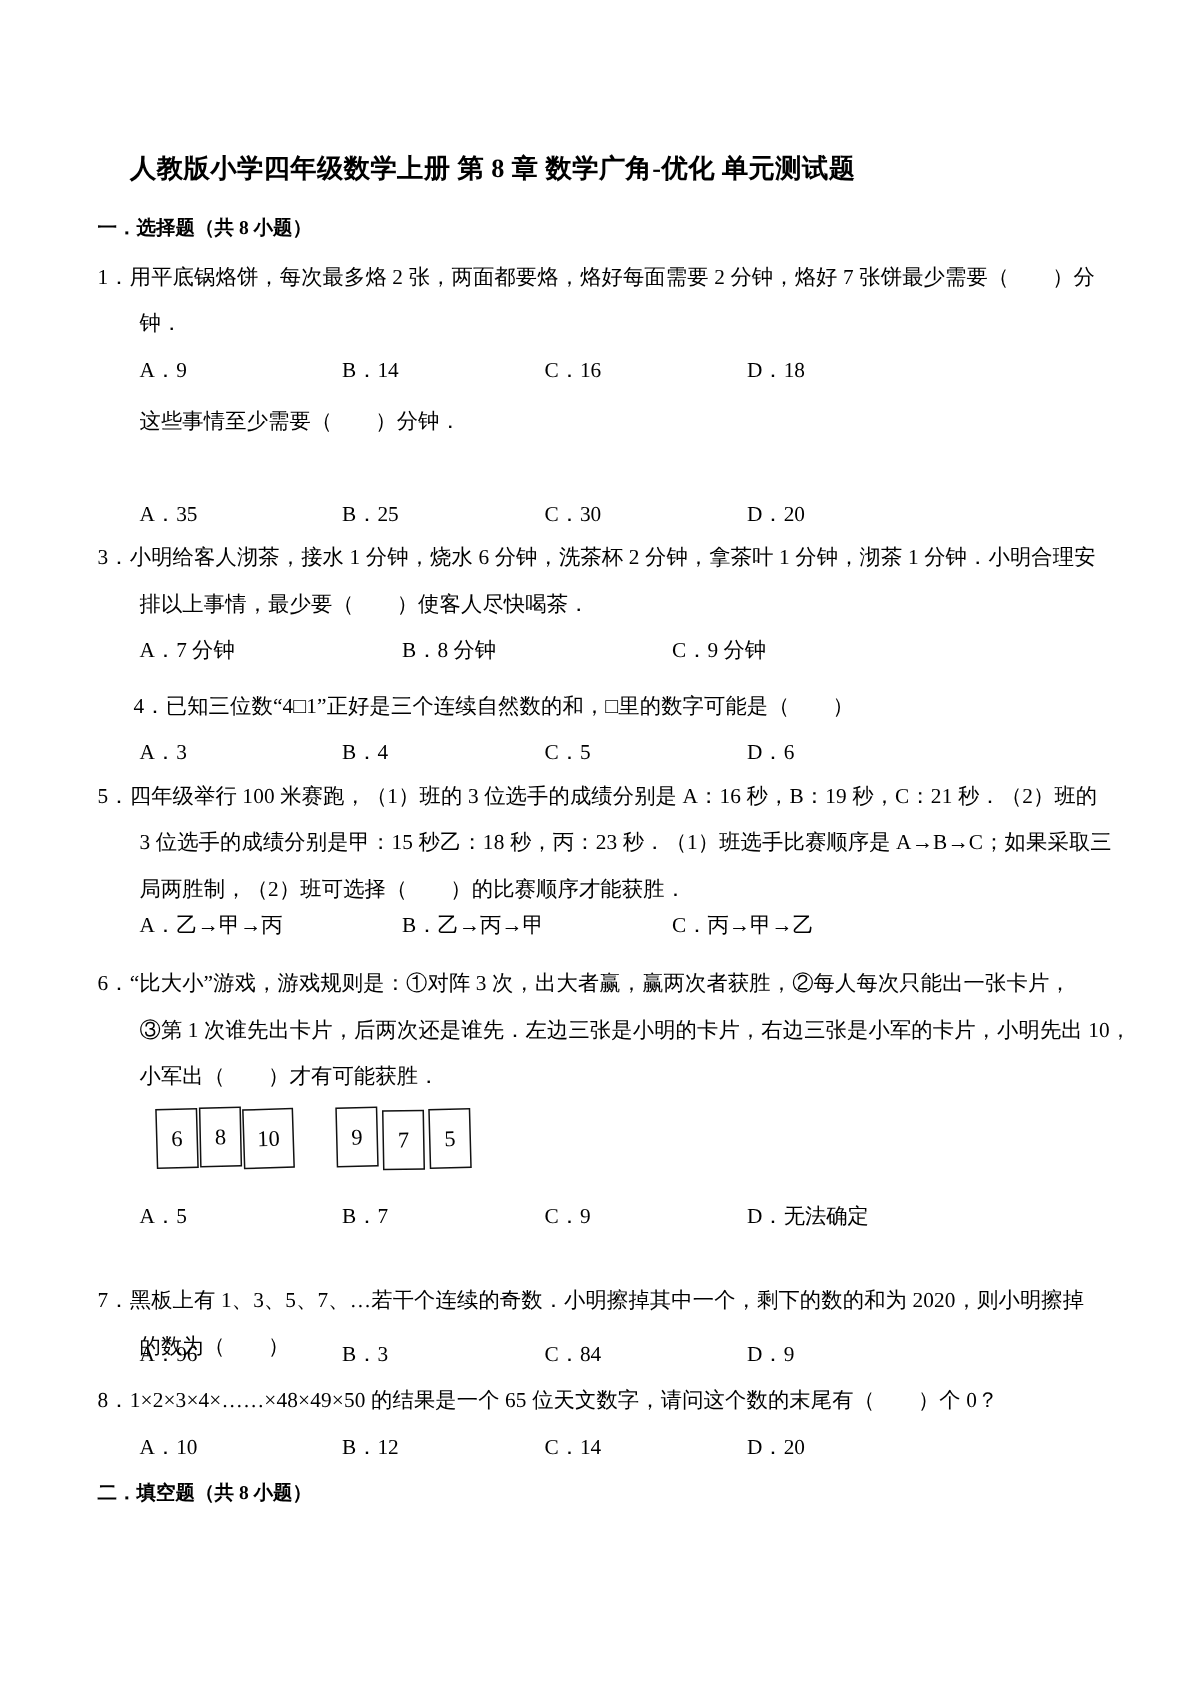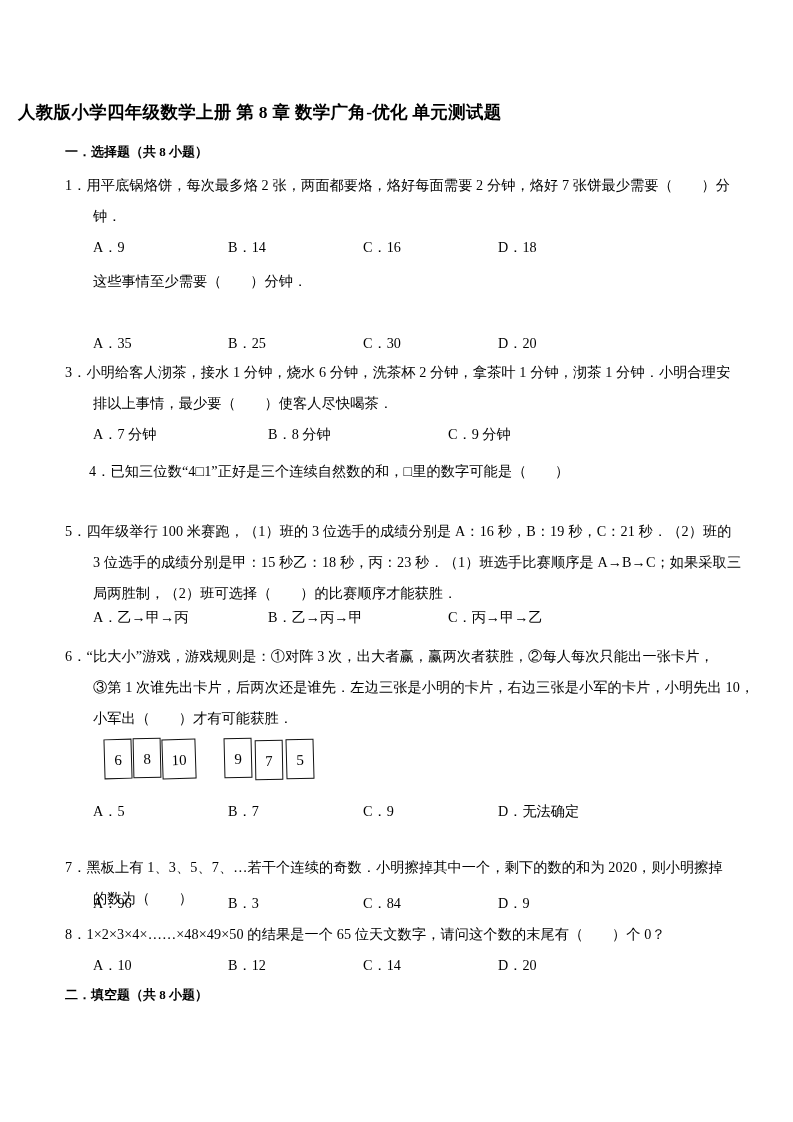--- a/index.html
+++ b/index.html
@@ -21,26 +21,25 @@
     width: 793px;
     height: 1122px;
   }
 
   
   .doc-title {
     position: absolute;
     left: 0;
     top: 100px;
     width: 657px;
-    text-align: left;
+    text-align: center;
     font-size: 17.5px;
     font-weight: bold;
     letter-spacing: 0.3px;
     white-space: nowrap;
-    padding-left: 18px;
   }
 
   
   .section-head {
     position: absolute;
     left: 65px;
     font-size: 13px;
     font-weight: bold;
     white-space: nowrap;
   }
@@ -139,20 +138,26 @@
     <div class="q-line indent">排以上事情，最少要（　　）使客人尽快喝茶．</div>
   </div>
   <div class="opts" style="top:419px;">
     <div class="opt" style="left:0px;">A．7 分钟</div>
     <div class="opt" style="left:175px;">B．8 分钟</div>
     <div class="opt" style="left:355px;">C．9 分钟</div>
   </div>
 
   <div class="q" style="top:456px;margin-left:24px;">
     <div class="q-line">4．已知三位数“4□1”正好是三个连续自然数的和，□里的数字可能是（　　）</div>
+  </div>
+  <div class="opts" style="top:487px;">
+    <div class="opt" style="left:0px;">A．3</div>
+    <div class="opt" style="left:135px;">B．4</div>
+    <div class="opt" style="left:270px;">C．5</div>
+    <div class="opt" style="left:405px;">D．6</div>
   </div>
 
   <div class="q" style="top:516px;">
     <div class="q-line">5．四年级举行 100 米赛跑，（1）班的 3 位选手的成绩分别是 A：16 秒，B：19 秒，C：21 秒．（2）班的</div>
     <div class="q-line indent">3 位选手的成绩分别是甲：15 秒乙：18 秒，丙：23 秒．（1）班选手比赛顺序是 A→B→C；如果采取三</div>
     <div class="q-line indent">局两胜制，（2）班可选择（　　）的比赛顺序才能获胜．</div>
   </div>
   <div class="opts" style="top:602px;">
     <div class="opt" style="left:0px;">A．乙→甲→丙</div>
     <div class="opt" style="left:175px;">B．乙→丙→甲</div>

